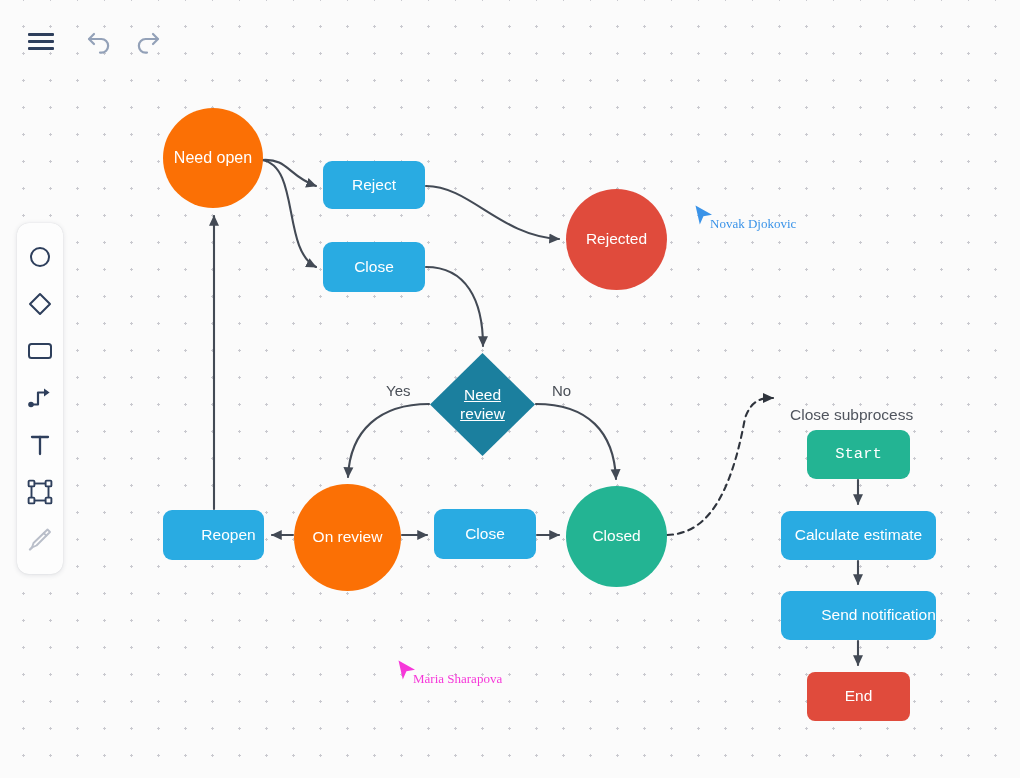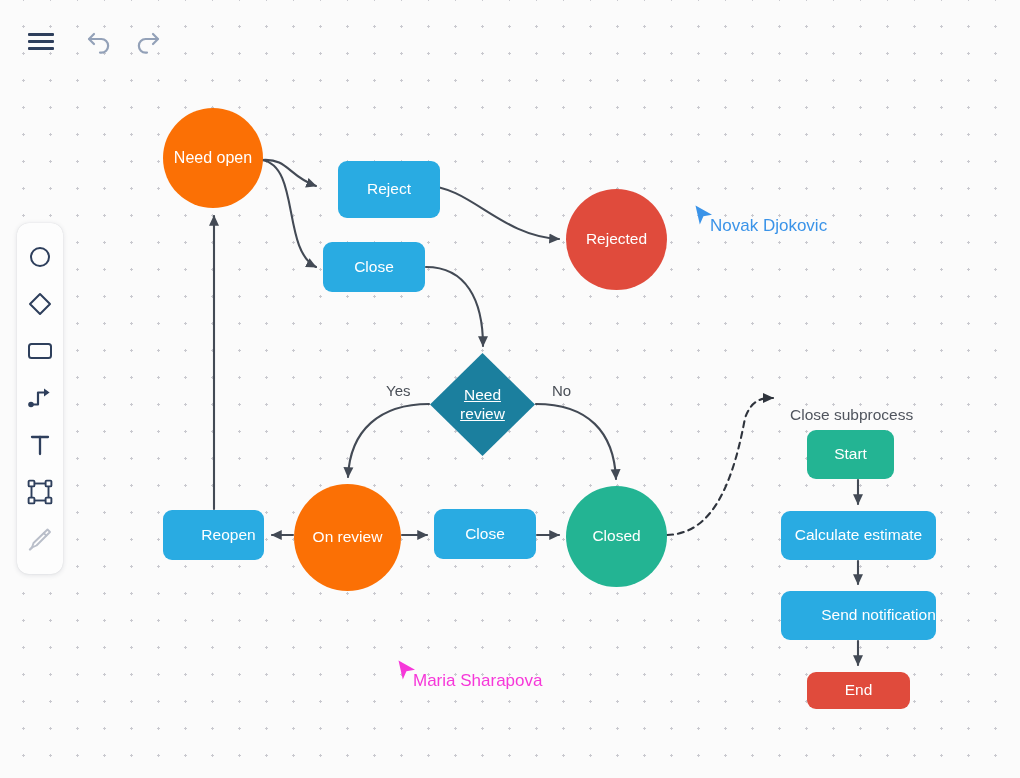--- a/index.html
+++ b/index.html
@@ -105,23 +105,24 @@
     position: absolute;
     color: #50555e;
     font-size: 15.5px;
     user-select: none;
     margin-top: 16px;
   }
 
   
   .cursor-tag {
     position: absolute;
-    font-size: 17px;
+    font-size: 13px;
     white-space: nowrap;
     user-select: none;
+    font-family: Liberation Serif, serif;
   }
   .cursor-arrow { position: absolute; }
 </style>
 </head>
 <body>
 
 <div id="app">
 
   <div class="top-toolbar">
 
@@ -243,21 +244,21 @@
 
     <path id="shape-need-review" d="M482.5 353 L 535 404.5 L 482.5 456 L 430 404.5 Z" fill="#1b7f9e" stroke="none"></path>
   </svg>
 
   <div>
 
     <div class="node circle" style="left:163px; top:108px; width:100px; height:100px; background:#fb7005; font-size:16px;">
       <span>Need open</span>
     </div>
 
-    <div class="node rect" style="left:338px; top:161px; width:102px; height:57px; background:#29abe2;">
+    <div class="node rect" style="left:323px; top:161px; width:102px; height:48px; background:#29abe2;">
       <span>Reject</span>
     </div>
 
     <div class="node rect" style="left:323px; top:242px; width:102px; height:50px; background:#29abe2;">
       <span>Close</span>
     </div>
 
     <div class="node circle" style="left:566px; top:189px; width:101px; height:101px; background:#e04b3c;">
       <span>Rejected</span>
     </div>
@@ -276,33 +277,33 @@
     </div>
 
     <div class="node rect" style="left:434px; top:509px; width:102px; height:50px; background:#29abe2;">
       <span>Close</span>
     </div>
 
     <div class="node circle" style="left:566px; top:486px; width:101px; height:101px; background:#23b493;">
       <span>Closed</span>
     </div>
 
-    <div class="node rect" style="left:807px; top:430px; width:87px; height:49px; background:#23b493;">
+    <div class="node rect" style="left:807px; top:430px; width:103px; height:49px; background:#23b493;font-family:Liberation Mono, monospace;">
       <span>Start</span>
     </div>
 
     <div class="node rect" style="left:781px; top:511px; width:155px; height:49px; background:#29abe2;">
       <span>Calculate estimate</span>
     </div>
 
     <div class="node rect" style="left:781px; top:591px; width:155px; height:49px; background:#29abe2;padding-left:40px;">
       <span>Send notification</span>
     </div>
 
-    <div class="node rect" style="left:807px; top:672px; width:103px; height:37px; background:#e04b3c;">
+    <div class="node rect" style="left:807px; top:672px; width:103px; height:49px; background:#e04b3c;border-radius:8px;">
       <span>End</span>
     </div>
   </div>
 
   <div>
     <div class="edge-label" style="left:386px; top:363px;">Yes</div>
 
     <div class="edge-label" style="left:552px; top:363px;">No</div>
 
     <div class="annot-label" style="left:790px; top:390px;">Close subprocess</div>

